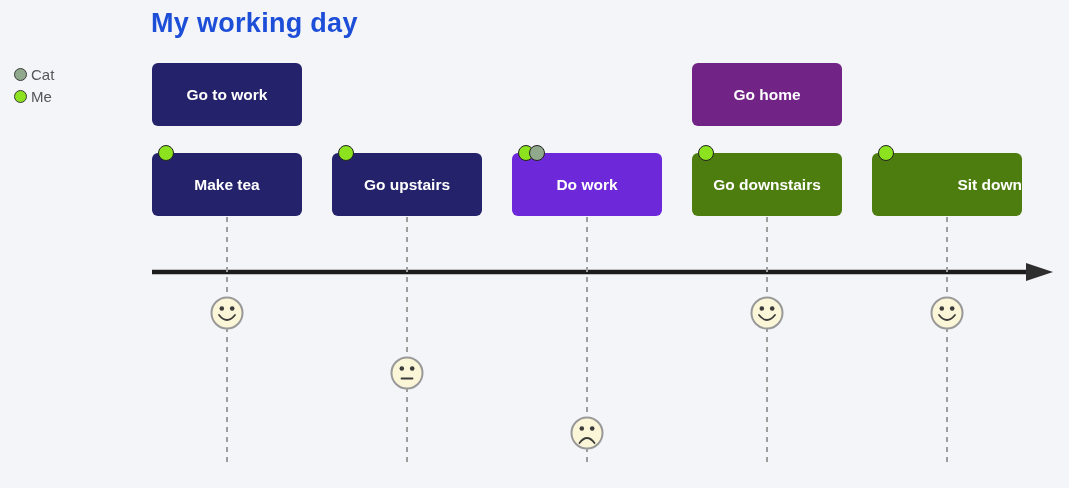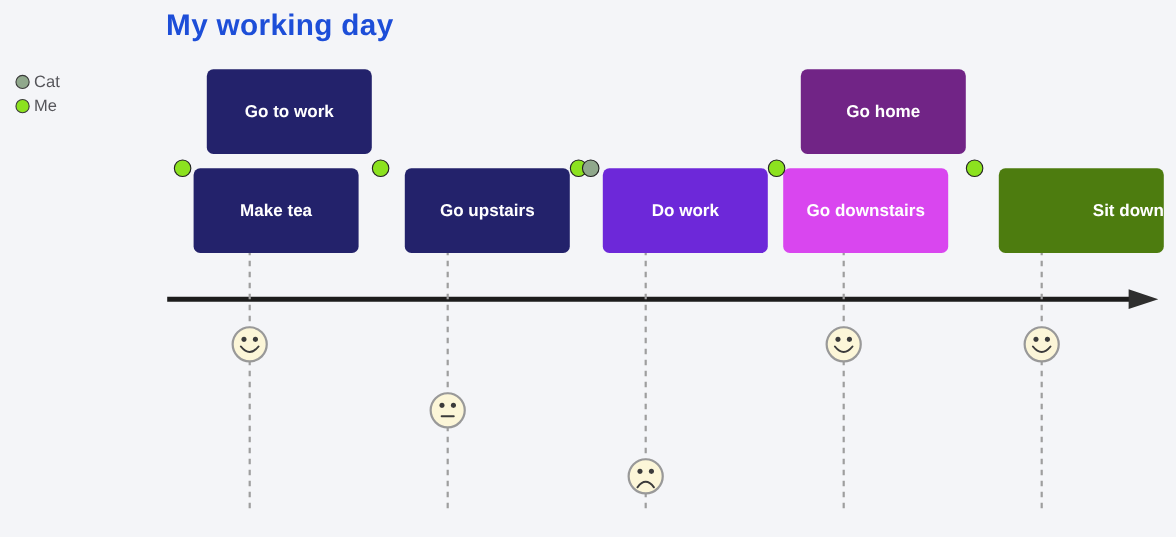--- a/index.html
+++ b/index.html
@@ -14,23 +14,23 @@
   }
   .legend{position:absolute;left:14px;top:63px}
   .legend-row{display:flex;align-items:center;gap:4px;height:22px}
   .legend-swatch{
     width:13px;height:13px;border-radius:50%;
     border:1.5px solid #3a3a3a;box-sizing:border-box;flex:0 0 auto;
   }
   .legend-label{font-size:15px;color:#55555a}
   .gfx{position:absolute;left:0;top:0}
   .box{
-    position:absolute;width:150px;height:77px;border-radius:6px;
+    position:absolute;width:150px;height:63px;border-radius:6px;
     display:flex;align-items:center;justify-content:center;
-    color:#fff;font-weight:700;font-size:15.5px;margin-left:36px;
+    color:#fff;font-weight:700;font-size:15.5px;
   }
   .dot{
     position:absolute;width:16px;height:16px;border-radius:50%;
     border:1.6px solid #222;box-sizing:border-box;
   }
 </style>
 </head>
 <body>
 
 <div class="canvas" id="canvas">
@@ -84,30 +84,30 @@
         <path d="M -8 2 Q 0 12 8 2" fill="none" stroke="#3b3b3b" stroke-width="1.8" stroke-linecap="round"></path>
       </g>
     </svg>
   <div id="boxes">
       <div class="box" style="left: 152px; top: 63px; background: rgb(35, 34, 107);">
         <span>Go to work</span>
       </div>
       <div class="box" style="left: 692px; top: 63px; background: rgb(113, 36, 134);">
         <span>Go home</span>
       </div>
-      <div class="box" style="left: 140px; top: 153px; background: rgb(35, 34, 107);">
+      <div class="box" style="left: 152px; top: 153px; background: rgb(35, 34, 107);">
         <span>Make tea</span>
       </div>
       <div class="box" style="left: 332px; top: 153px; background: rgb(35, 34, 107);">
         <span>Go upstairs</span>
       </div>
       <div class="box" style="left: 512px; top: 153px; background: #6d28d9;">
         <span>Do work</span>
       </div>
-      <div class="box" style="left: 676px; top: 153px; background: #d946ef;">
+      <div class="box" style="left: 692px; top: 153px; background: #4d7c0f;">
         <span>Go downstairs</span>
       </div>
       <div class="box" style="left: 872px; top: 153px; background: #4d7c0f; justify-content: flex-end;">
         <span>Sit down</span>
       </div>
       <div class="dot" style="left: 157.5px; top: 145px; background: rgb(140, 226, 31);"></div>
       <div class="dot" style="left: 337.5px; top: 145px; background: rgb(140, 226, 31);"></div>
       <div class="dot" style="left: 517.5px; top: 145px; background: rgb(140, 226, 31);"></div>
       <div class="dot" style="left: 528.5px; top: 145px; background: rgb(144, 168, 140);"></div>
       <div class="dot" style="left: 697.5px; top: 145px; background: rgb(140, 226, 31);"></div>

